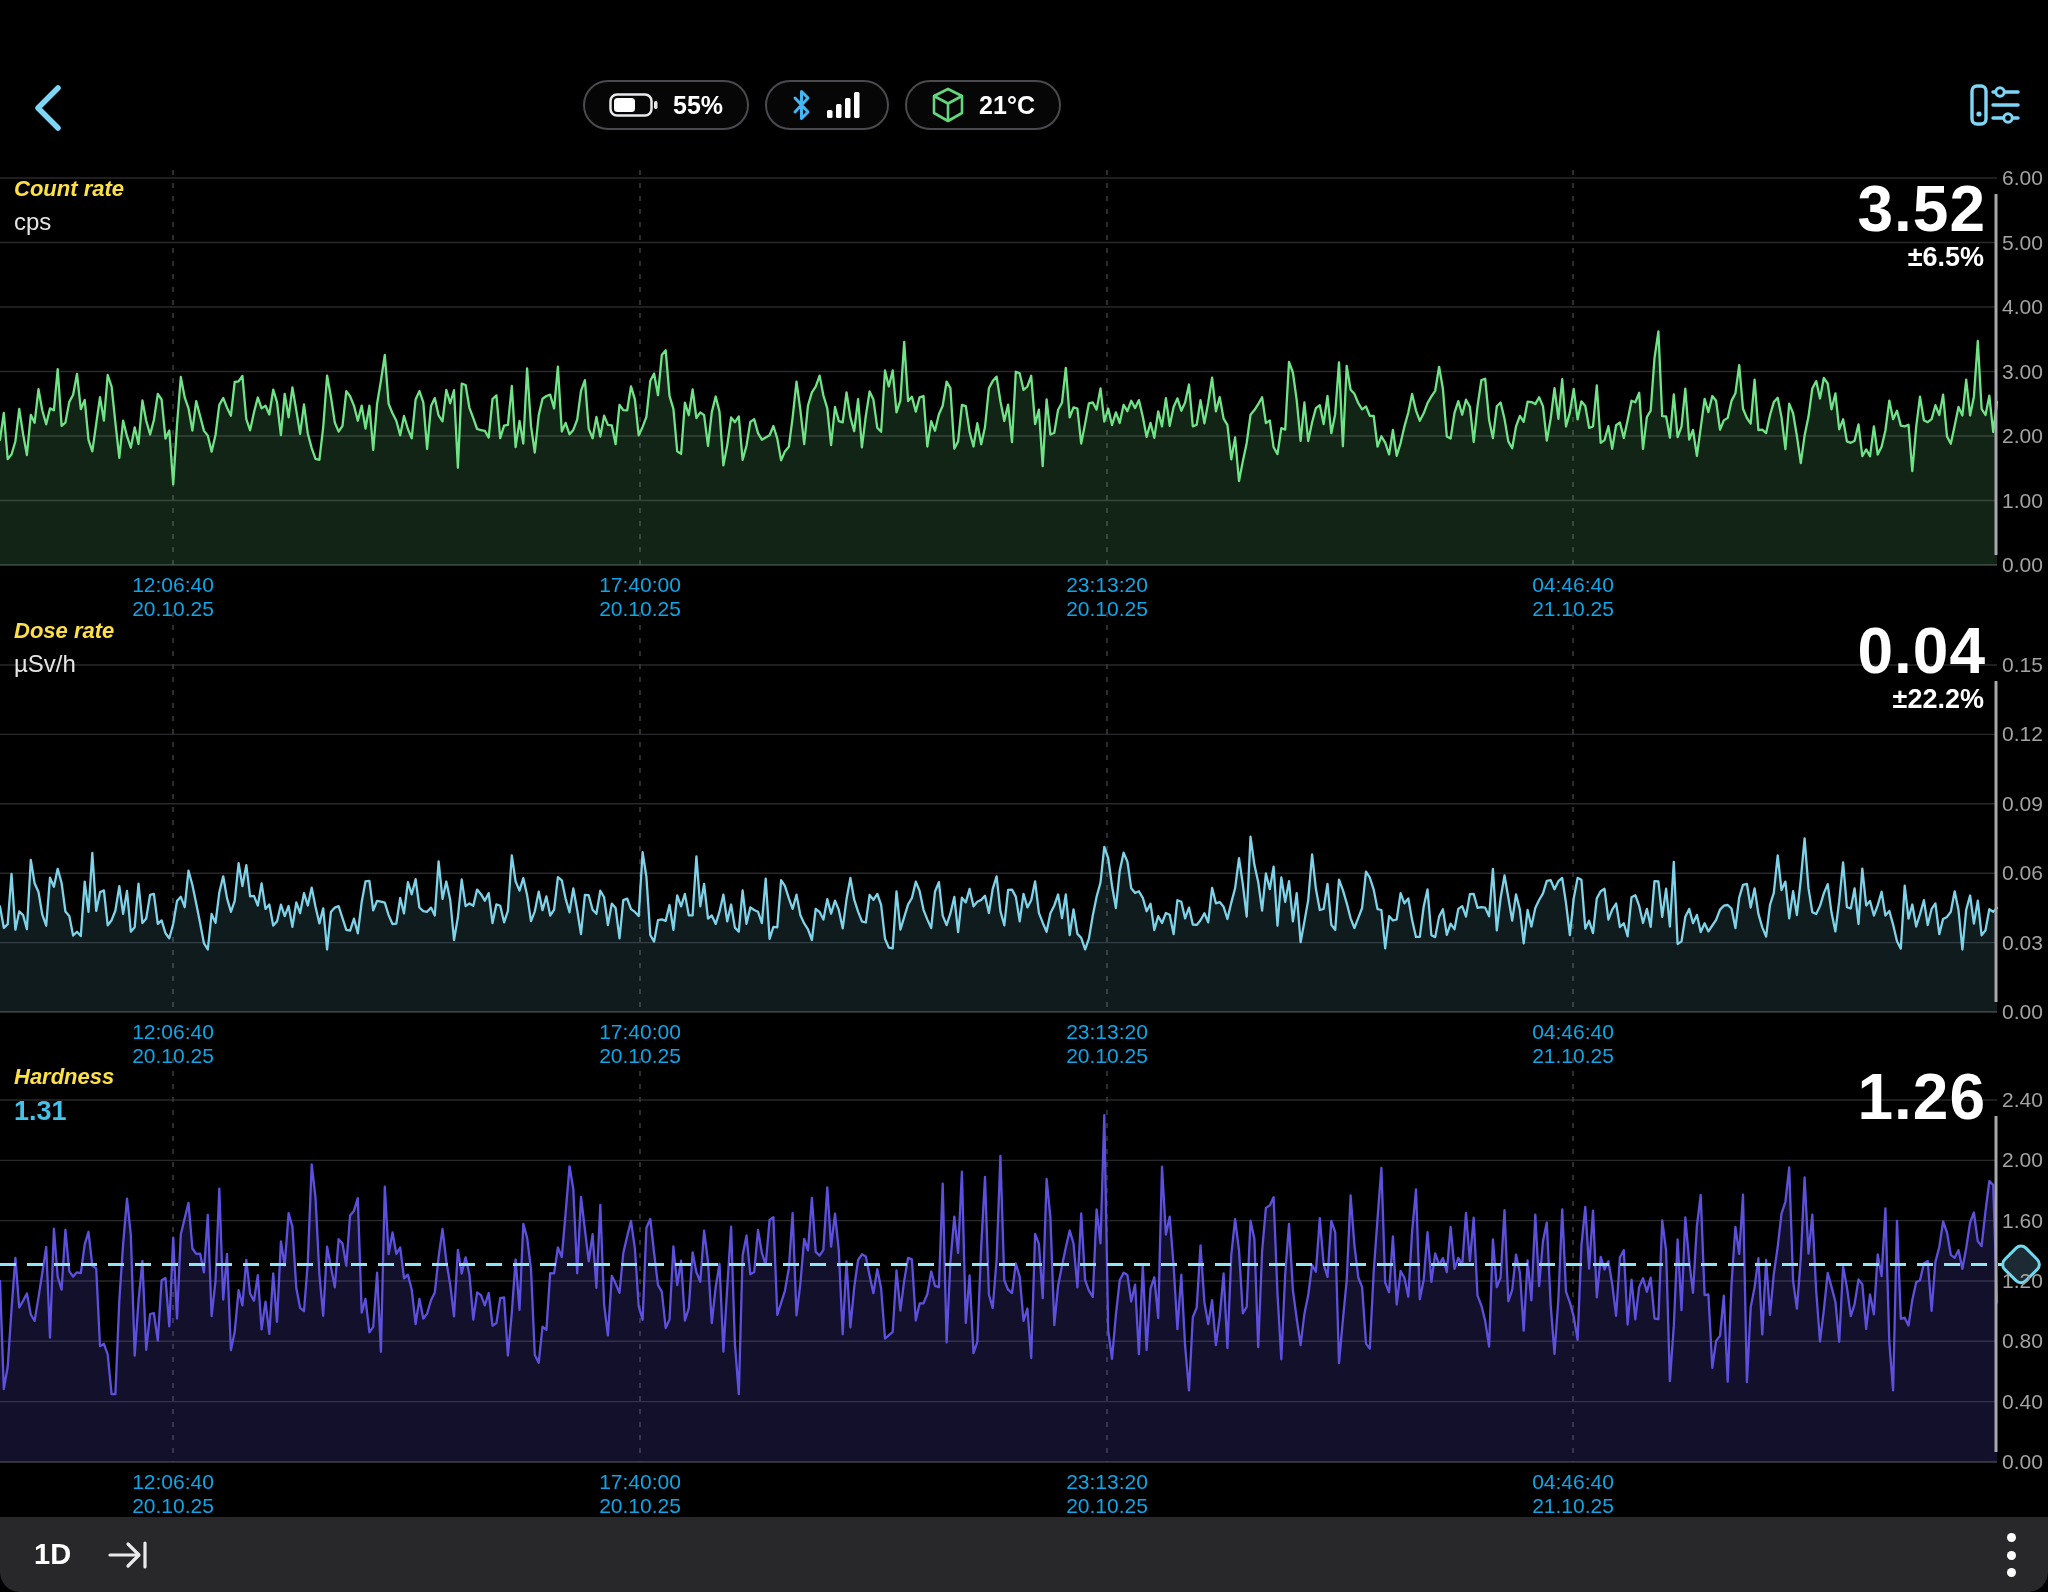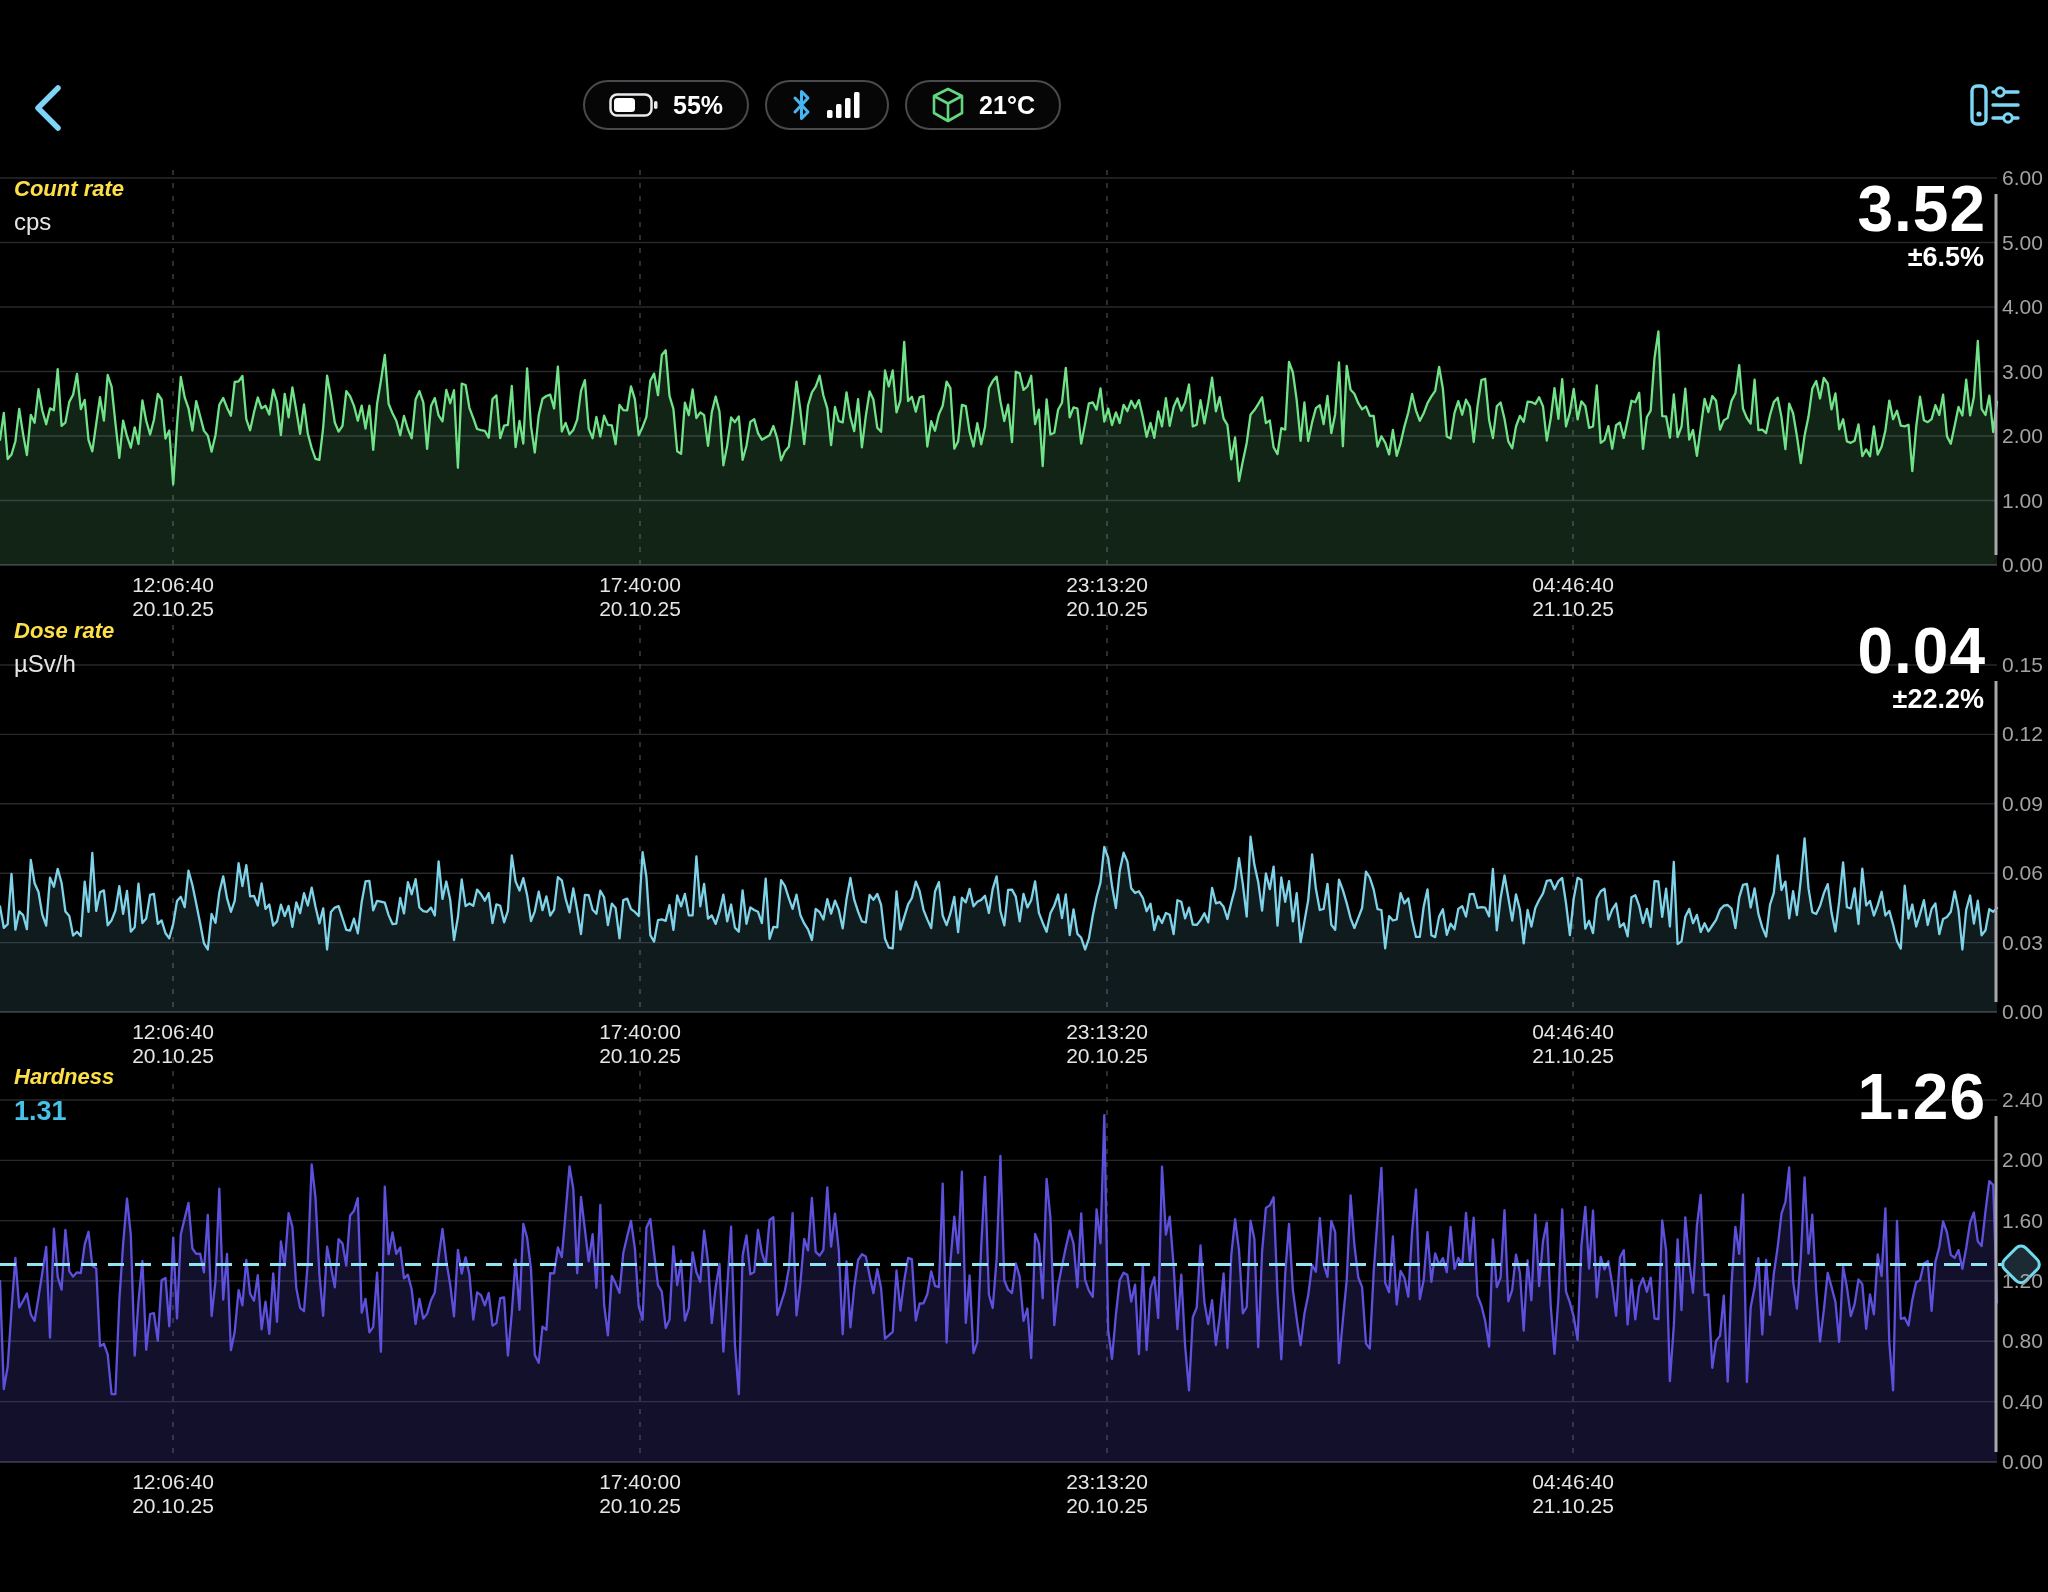--- a/index.html
+++ b/index.html
@@ -24,21 +24,21 @@
   
   .chart{position:absolute;left:0;width:2048px;background:#000;}
   .chart svg.plot{position:absolute;left:0;top:0;}
   .hdr{position:absolute;left:14px;top:6px;z-index:5;}
   .hdr .t{color:#fde047;font-size:22px;font-weight:700;font-style:italic;}
   .hdr .s{color:#e5e5e5;font-size:24px;margin-top:6px;}
   .hdr .sv{color:#46c1e8;font-size:27px;font-weight:700;margin-top:6px;}
   .bigval{position:absolute;right:62px;top:2px;color:#fff;font-size:64px;font-weight:700;z-index:5;letter-spacing:1px;}
   .unc{position:absolute;right:64px;top:72px;color:#fff;font-size:27px;font-weight:600;z-index:5;}
   .ylab{position:absolute;left:2002px;width:44px;color:#a3a3a3;font-size:21px;z-index:4;}
-  .xtick{position:absolute;width:200px;margin-left:-100px;text-align:center;color:#e5e5e5;font-size:21px;line-height:24px;z-index:4;}
+  .xtick{position:absolute;width:200px;margin-left:-100px;text-align:center;color:#0ea5e9;font-size:21px;line-height:24px;z-index:4;}
 
   
   .bottombar{position:absolute;left:0;top:1517px;width:2048px;height:75px;background:#28282a;border-radius:0 0 18px 18px;}
   .range{position:absolute;left:34px;top:0;height:75px;line-height:75px;color:#fff;font-size:29px;font-weight:600;cursor:pointer;}
   .skipbtn{position:absolute;left:108px;top:19px;width:44px;height:38px;cursor:pointer;}
   .menubtn{position:absolute;right:28px;top:16px;width:18px;height:44px;cursor:pointer;display:flex;flex-direction:column;justify-content:space-between;align-items:center;}
   .menubtn i{width:9px;height:9px;border-radius:50%;background:#fff;}
 </style>
 </head>
 <body>
@@ -231,14 +231,29 @@
       <div class="xtick" style="left: 1107px; top: 411.98px;">
         <div>23:13:20</div>
         <div>20.10.25</div>
       </div>
       <div class="xtick" style="left: 1573px; top: 411.98px;">
         <div>04:46:40</div>
         <div>21.10.25</div>
       </div>
     </section>
 
+  <div class="bottombar">
+    <div class="range">1D</div>
+    <div class="skipbtn">
+      <svg width="44" height="38" viewBox="0 0 44 38">
+        <line x1="2" y1="19" x2="30" y2="19" stroke="#eaeaec" stroke-width="3.2" stroke-linecap="round"></line>
+        <polyline points="20,8 31,19 20,30" fill="none" stroke="#eaeaec" stroke-width="3.2" stroke-linecap="round" stroke-linejoin="round"></polyline>
+        <line x1="37" y1="7" x2="37" y2="31" stroke="#eaeaec" stroke-width="3.2" stroke-linecap="round"></line>
+      </svg>
+    </div>
+    <div class="menubtn">
+      <i></i>
+        <i></i>
+        <i></i>
+    </div>
+  </div>
 
 </div>
 
 </body></html>

